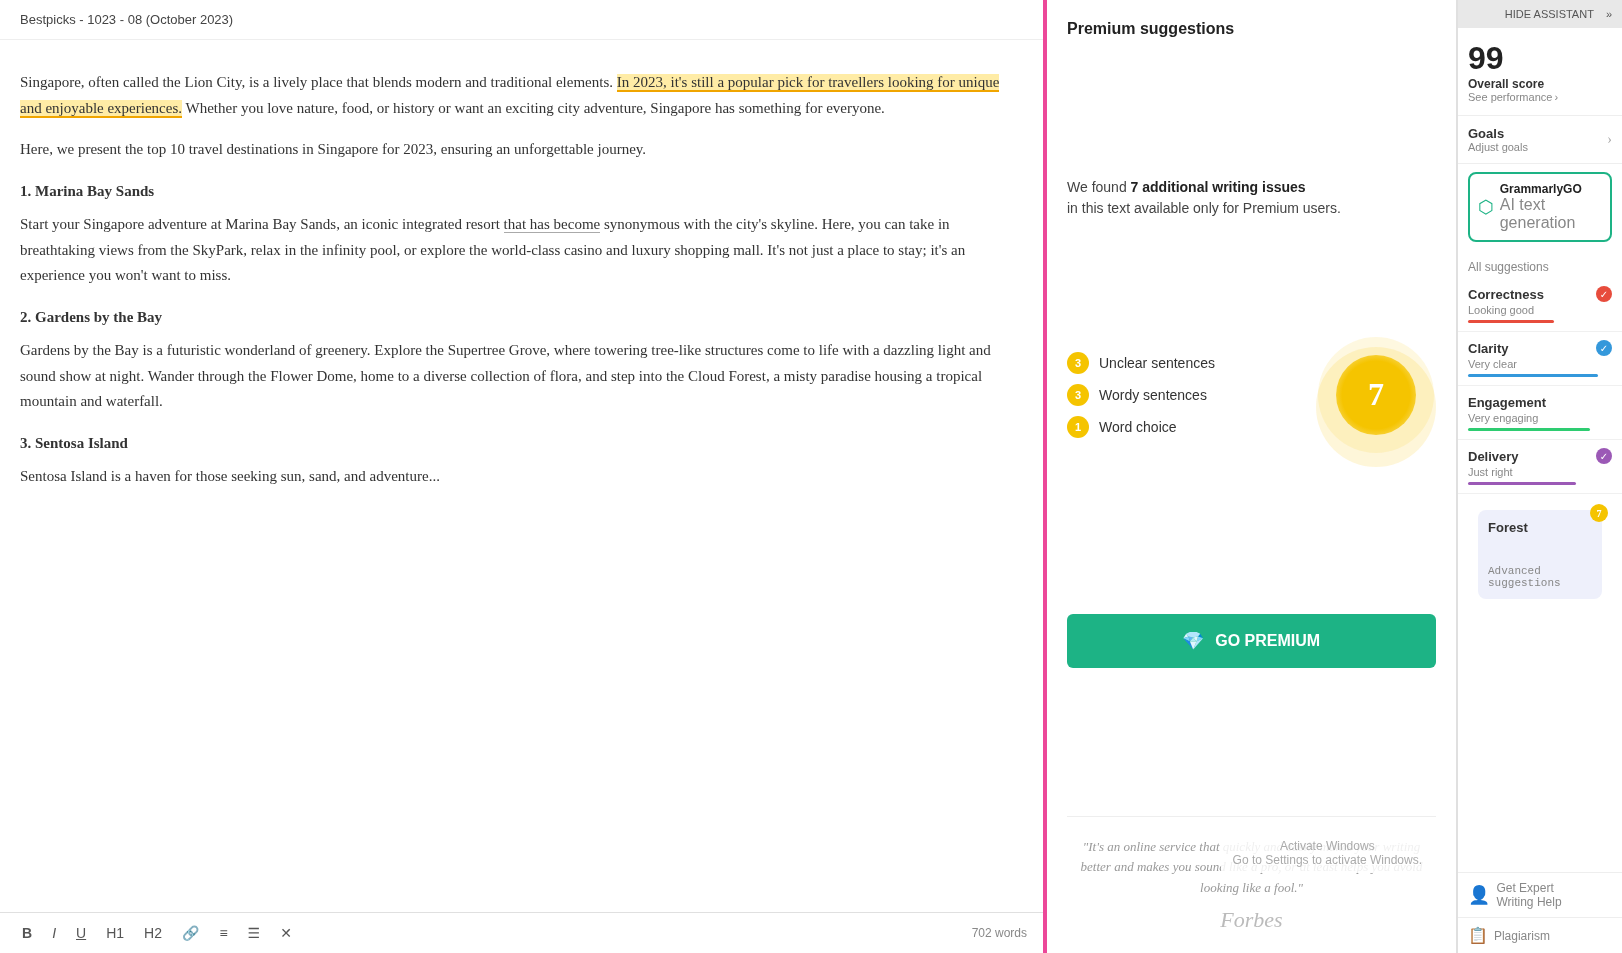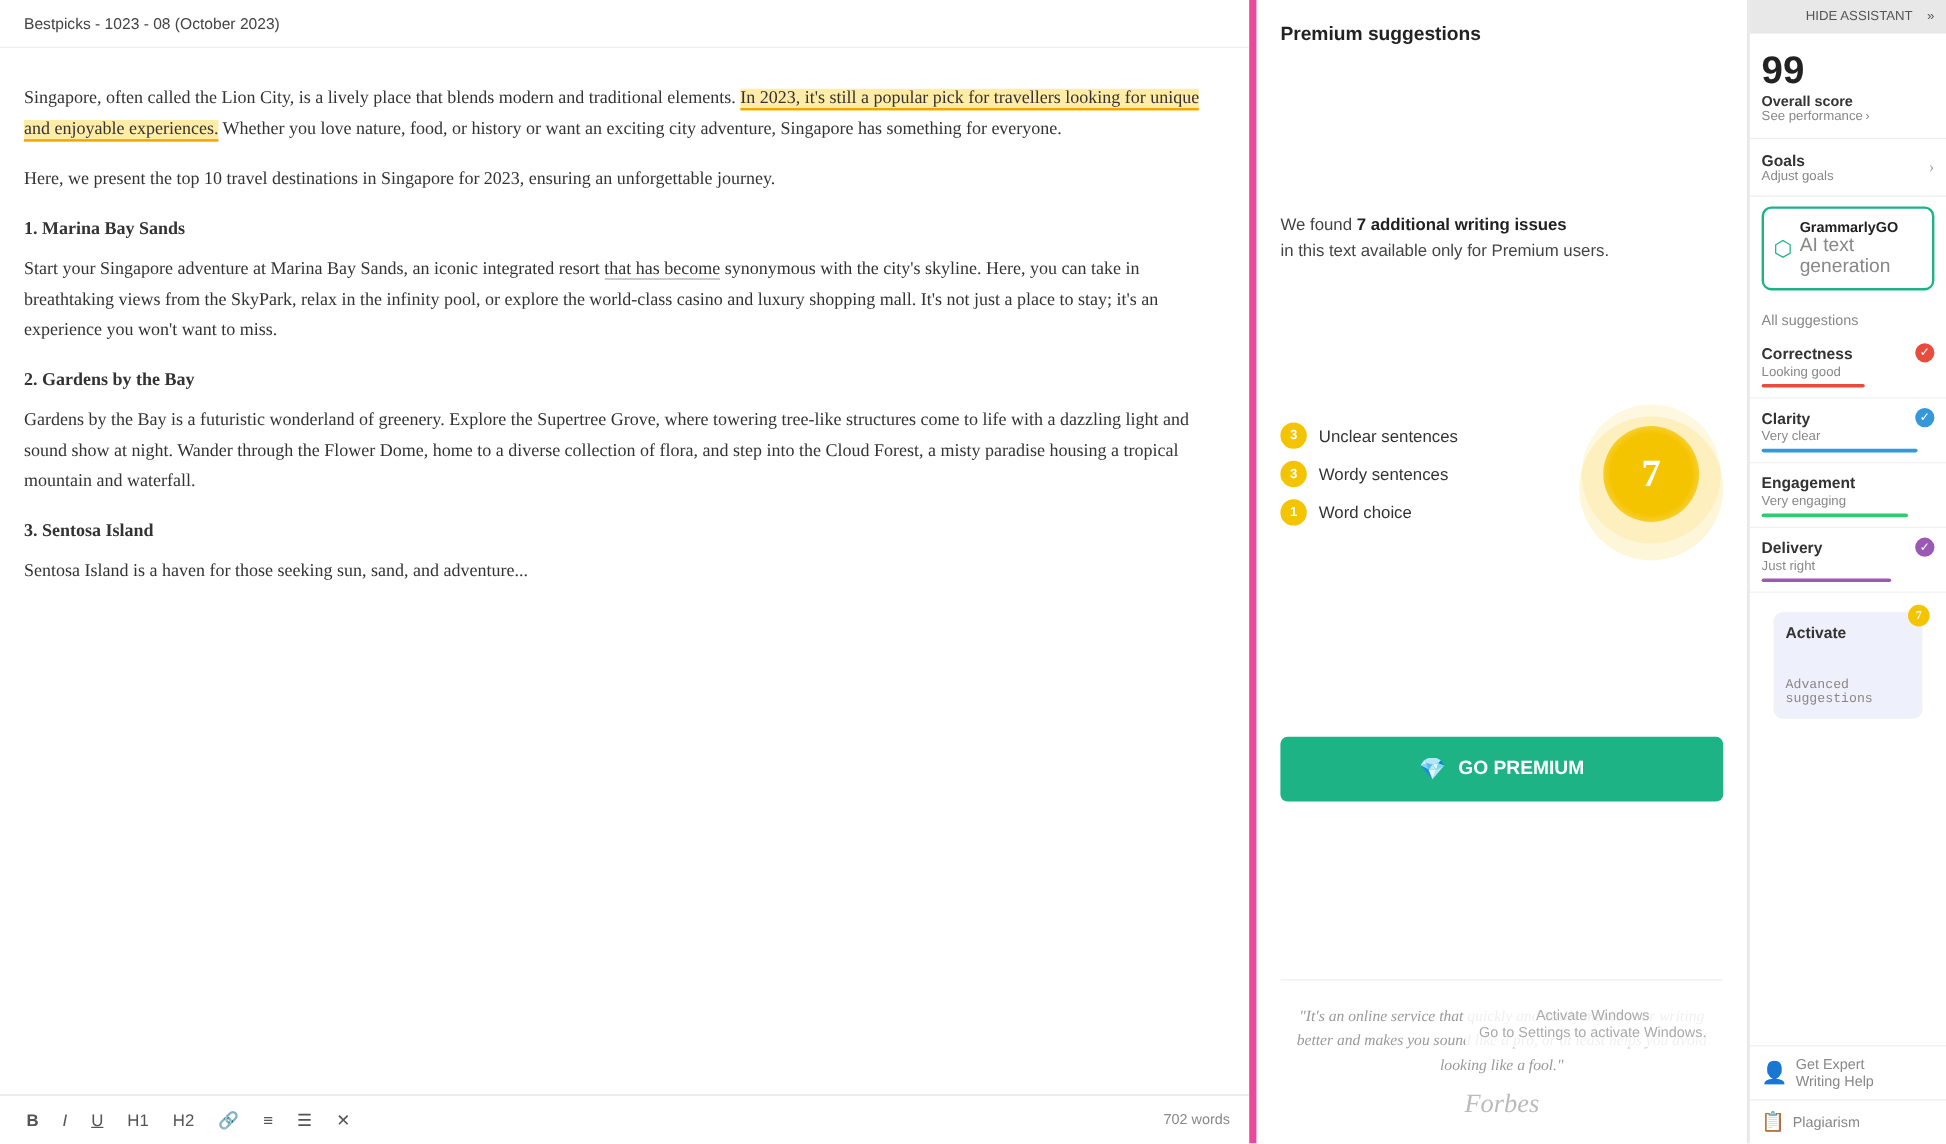--- a/index.html
+++ b/index.html
@@ -4,21 +4,21 @@
   <style>
     * { box-sizing: border-box; margin: 0; padding: 0; }
     body { font-family: Georgia, serif; background: #fff; color: #333; font-size: 15px; display: flex; height: 953px; overflow: hidden; }
 
     
     .editor-area {
       flex: 1;
       display: flex;
       flex-direction: column;
       overflow: hidden;
-      border-right: 6px solid #ec4899;
+      border-right: 4px solid #ec4899;
     }
 
     .editor-header {
       padding: 12px 20px;
       font-size: 13px;
       color: #444;
       font-family: Arial, sans-serif;
       border-bottom: 1px solid #eee;
     }
 
@@ -568,21 +568,21 @@
       <span class="suggestion-name">Delivery</span>
       <span class="check-icon" style="background:#9b59b6;">✓</span>
     </div>
     <div class="suggestion-status">Just right</div>
     <div class="suggestion-bar" style="background:#9b59b6; width:75%;"></div>
   </div>
 
   <div style="padding: 8px 10px; position:relative;">
     <div class="premium-section" style="background:#eef0fb; border-radius:8px; padding:10px; position:relative;">
       <div class="premium-badge-num">7</div>
-      <div class="premium-section-label">Activate</div>
+      <div class="premium-section-label">Forest</div>
       <div class="premium-section-sublabel">Advanced suggestions</div>
     </div>
   </div>
 
   <div class="bottom-section">
     <span style="font-size:18px; color:#aaa;">👤</span>
     <div>
       <div class="bottom-label">Get Expert</div>
       <div class="bottom-label">Writing Help</div>
     </div>

